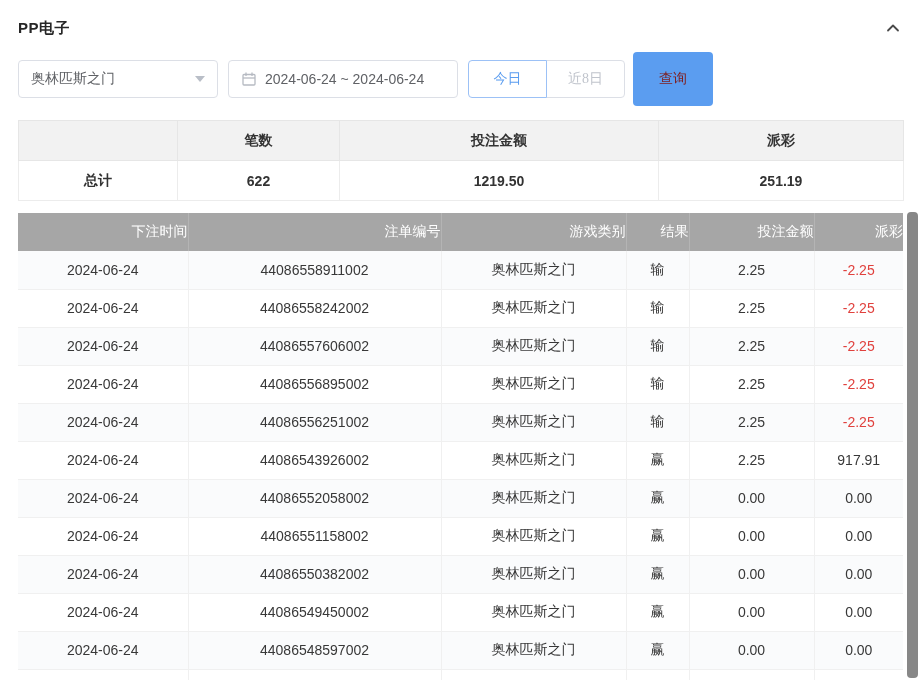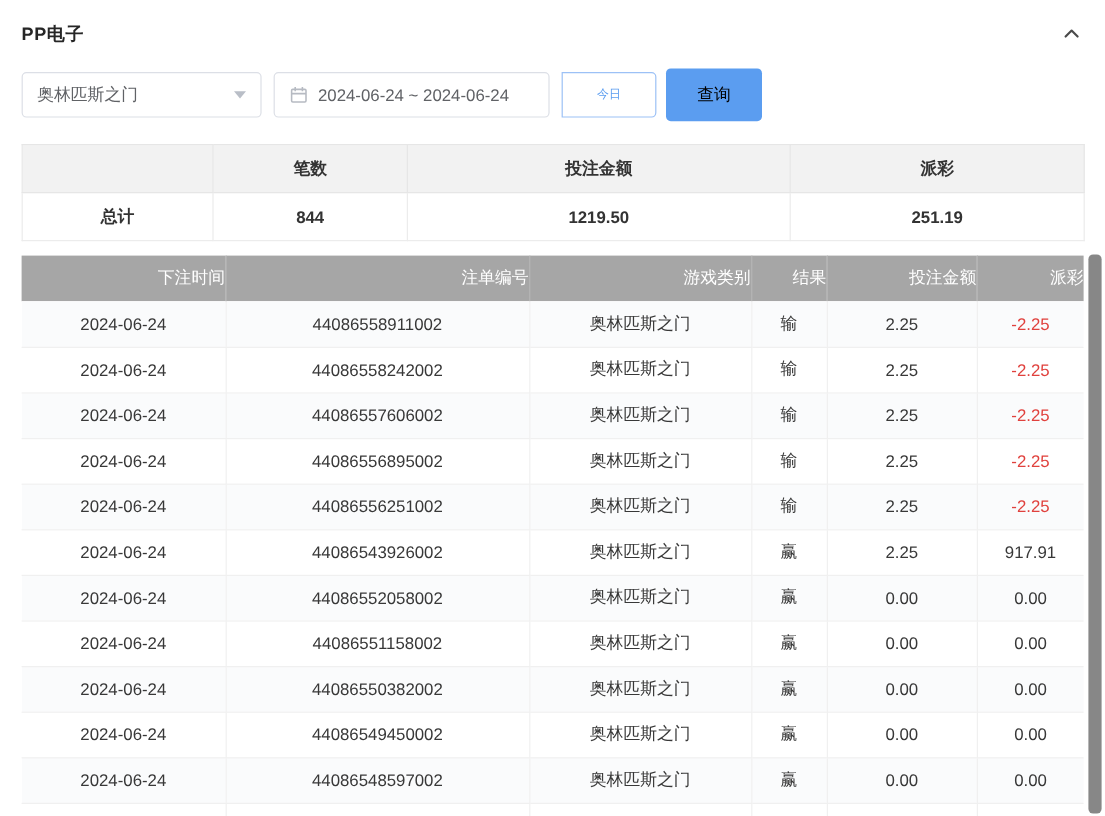--- a/index.html
+++ b/index.html
@@ -38,34 +38,34 @@
     border-left: 5px solid transparent; border-right: 5px solid transparent;
     border-top: 6px solid #b9bec7;
   }
   .date-box { width: 230px; padding: 16px 12px; margin-right: 10px; cursor: pointer; }
   .date-box svg { margin-right: 8px; flex: 0 0 auto; }
 
   .btn-group { display: flex; margin-right: 8px; }
   .qbtn {
     width: 79px; height: 38px; background: #fff;
     border: 1px solid #dcdfe6; margin-left: -1px;
-    font-size: 10px; color: #c0c4cc; cursor: pointer;
+    font-size: 14px; color: #c0c4cc; cursor: pointer;
     font-family: Liberation Serif, serif;
   }
   .btn-group .qbtn:first-child { margin-left: 0; border-radius: 4px 0 0 4px; }
   .btn-group .qbtn:last-child { border-radius: 0 4px 4px 0; }
   .qbtn.active {
     color: var(--accent, #5b9df0);
     border-color: #9cc1f6;
     position: relative; z-index: 1;
     border-radius: 4px;
   }
   .query-btn {
-    width: 80px; height: 44px; border: none; border-radius: 4px;
-    background: var(--accent, #5b9df0); color: #000000; font-size: 14px;
+    width: 80px; height: 54px; border: none; border-radius: 4px;
+    background: var(--accent, #5b9df0); color: #7f1d1d; font-size: 14px;
     cursor: pointer; font-family: inherit;
   }
 
   
   table { border-collapse: collapse; table-layout: fixed; }
   .summary-table { width: 885px; margin: 22px 18px 0 18px; font-size: 14px; }
   .summary-table th, .summary-table td {
     height: 40px; text-align: center; font-weight: 700;
     border: 1px solid #ececec; color: #333;
   }
@@ -125,20 +125,21 @@
         <rect x="2" y="3.5" width="12" height="10.5" rx="1" fill="none" stroke="#b6bac2" stroke-width="1.3"></rect>
         <line x1="5" y1="1.5" x2="5" y2="5" stroke="#b6bac2" stroke-width="1.3"></line>
         <line x1="11" y1="1.5" x2="11" y2="5" stroke="#b6bac2" stroke-width="1.3"></line>
         <line x1="2" y1="7" x2="14" y2="7" stroke="#b6bac2" stroke-width="1.3"></line>
       </svg>
       <span>2024-06-24 ~ 2024-06-24</span>
     </div>
 
     <div class="btn-group">
       <button class="qbtn active">今日</button>
+      <button class="qbtn">近8日</button>
     </div>
 
     <button class="query-btn">查询</button>
   </div>
 
   <table class="summary-table">
     <colgroup>
         <col style="width:159px">
         <col style="width:162px">
         <col style="width:319px">
@@ -148,21 +149,21 @@
       <tr>
         <th></th>
         <th>笔数</th>
         <th>投注金额</th>
         <th>派彩</th>
       </tr>
     </thead>
     <tbody>
       <tr>
         <td>总计</td>
-        <td>844</td>
+        <td>622</td>
         <td>1219.50</td>
         <td>251.19</td>
       </tr>
     </tbody>
   </table>
 
   <table class="bet-table">
     <colgroup>
         <col style="width:170px">
         <col style="width:253px">

